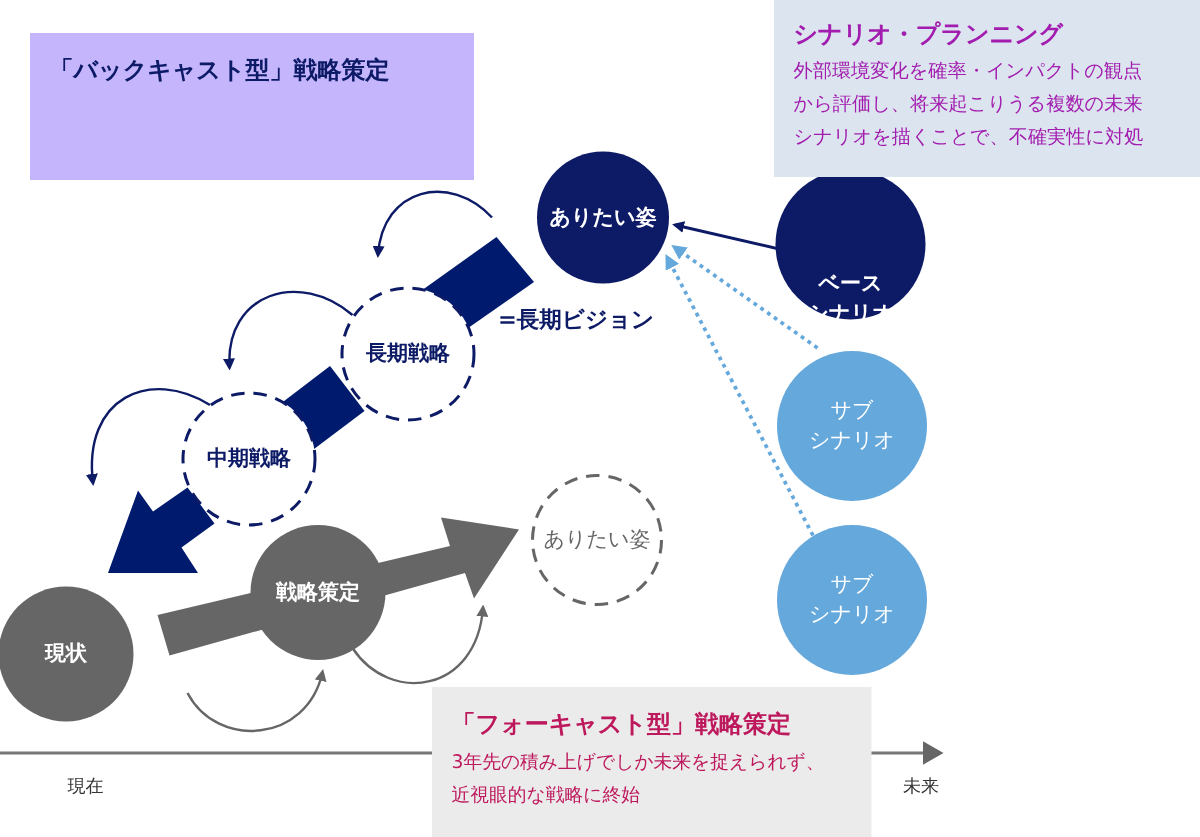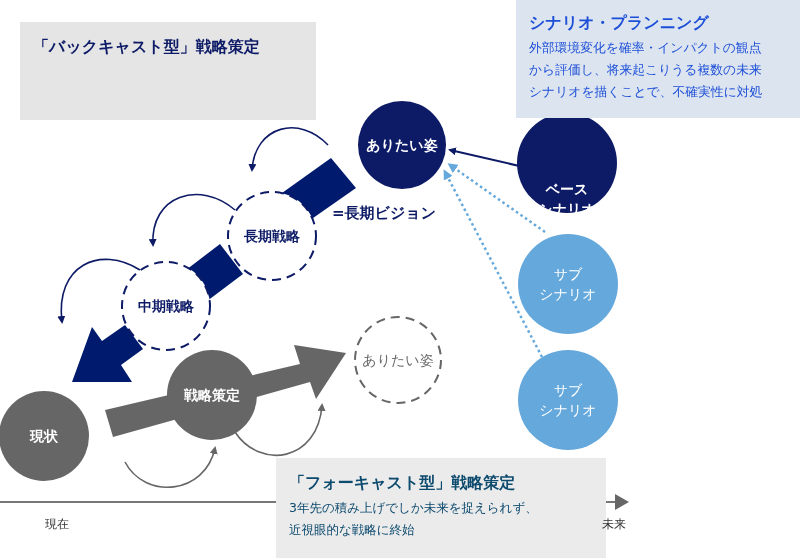--- a/index.html
+++ b/index.html
@@ -1,21 +1,21 @@
 <!DOCTYPE html>
 <html><head>
 <meta charset="utf-8">
 <style>
   html, body { margin:0; padding:0; background:#ffffff; }
   body { width:800px; height:558px; position:relative; overflow:hidden;
          font-family:"DejaVu Sans", "Liberation Sans", sans-serif; }
   .box { position:absolute; box-sizing:border-box; }
-  .box-back { left:20px; top:22px; width:296px; height:98px; background:#e5e5e5; padding:14px 0 0 13px; color:#0d1a66; }
-  .box-scen { left:516px; top:0; width:284px; height:118px; background:#dce5ef; padding:12px 0 0 13px; color:#1d4ed8; }
-  .box-fore { left:276px; top:458px; width:330px; height:100px; background:#ebebeb; padding:14px 0 0 13px; color:#0c4a6e; }
+  .box-back { left:20px; top:22px; width:296px; height:98px; background:#c4b5fd; padding:14px 0 0 13px; color:#0d1a66; }
+  .box-scen { left:516px; top:0; width:284px; height:118px; background:#dce5ef; padding:12px 0 0 13px; color:#a21caf; }
+  .box-fore { left:288px; top:458px; width:293px; height:100px; background:#ebebeb; padding:14px 0 0 13px; color:#be185d; }
   .box .title { font-weight:bold; font-size:16px; line-height:22px; white-space:nowrap; }
   .box .body { font-size:12.5px; line-height:22px; white-space:nowrap; margin-top:3px; }
   .box-scen .body { line-height:22px; font-size:12.8px; }
   svg#diagram { position:absolute; left:0; top:0; }
   .lbl { position:absolute; font-size:14px; font-weight:bold; white-space:nowrap; transform:translate(-50%,-50%); text-align:center; line-height:20px; }
   .lbl.white { color:#fff; }
   .lbl.navy { color:#0d1a66; }
   .lbl.gray { color:#666; font-weight:normal; }
   .axis-lbl { position:absolute; font-size:12px; color:#333; white-space:nowrap; }
 </style>

